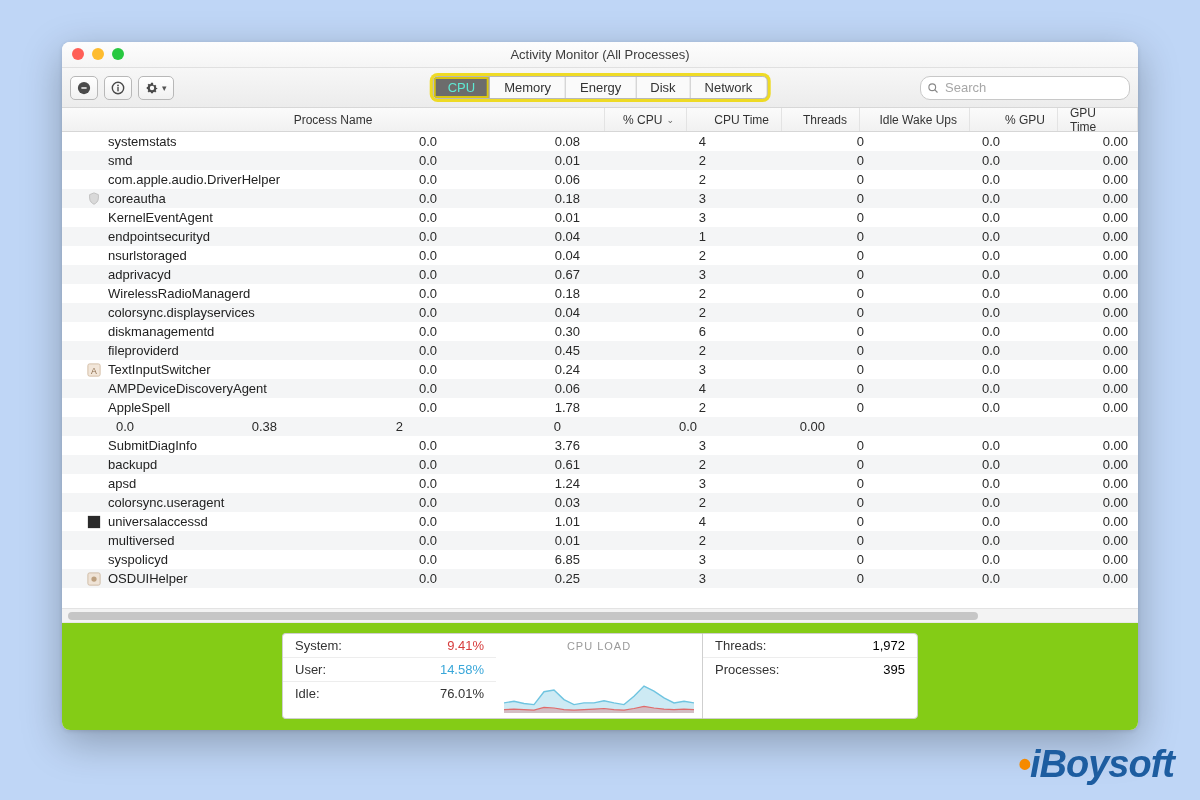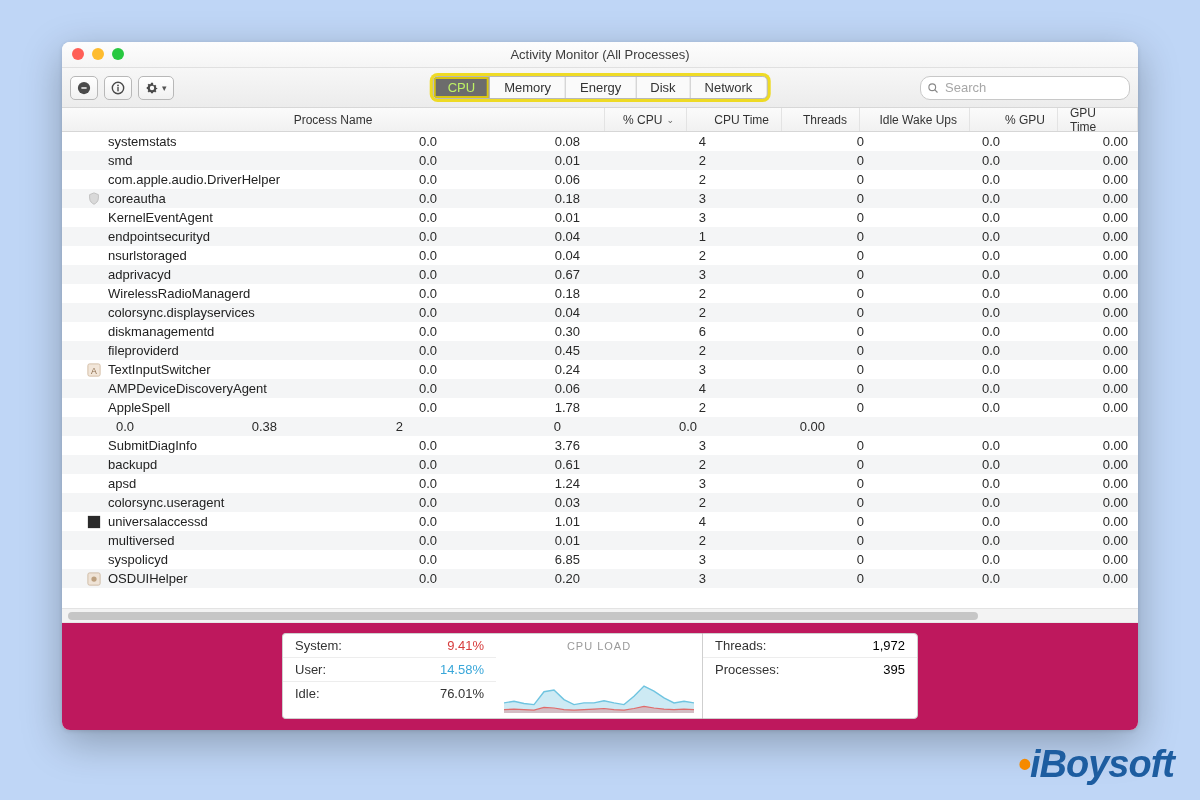--- a/index.html
+++ b/index.html
@@ -68,21 +68,21 @@
     box-shadow: 0 0 0 3px rgba(237,214,0,0.85);
     background:#fafafa;
   }
   .tabstrip .tab {
     padding:3px 14px; font-size:13px; color:#333;
     border-right:1px solid #c8c8c8;
     cursor:pointer;
   }
   .tabstrip .tab:last-child{border-right:none;}
   .tabstrip .tab.active {
-    background:#6c6c6c; color:#bef264;
+    background:#6c6c6c; color:#5eead4;
     box-shadow: inset 0 0 0 2px rgba(237,214,0,0.85);
   }
   .searchwrap{
     margin-left:auto;
     display:flex;align-items:center;
     background:#fff;border:1px solid #c8c8c8;border-radius:10px;
     height:24px; width:210px; padding:0 6px; gap:6px;
   }
   .searchwrap svg{width:12px;height:12px;fill:#888;}
   .searchwrap input{border:none;outline:none;font-size:13px;flex:1;color:#333;}
@@ -112,21 +112,21 @@
   .cell.name .picon{width:16px;height:16px;flex:0 0 16px;display:inline-flex;align-items:center;justify-content:center;}
   .cell.name .pname{font-size:13px;color:#222;}
   .cell.cpu{width:82px;} .cell.time{width:95px;} .cell.thr{width:78px;}
   .cell.wake{width:110px;} .cell.gpu{width:88px;} .cell.gput{width:80px;}
   
   .hscroll{height:14px;background:#f3f3f3;border-top:1px solid #e3e3e3;position:relative;}
   .hscroll .thumb{position:absolute;left:6px;right:160px;top:3px;height:8px;background:#c6c6c6;border-radius:4px;}
   
   .footer{
     height:108px;padding:10px 0 12px;display:flex;justify-content:center;gap:0;
-    border-top:1px solid #e7e7e7; background:#be185d;
+    border-top:1px solid #e7e7e7; background:#84cc16;
   }
   .panel{
     border:1px solid #cfcfcf;border-radius:4px;background:#fff;
     height:86px;
   }
   .panel.stats{width:214px;}
   .panel.chart{width:206px;border-left:none;border-right:none;border-radius:0;}
   .panel.right{width:216px;border-radius:0 4px 4px 0;}
   .panel.stats{border-radius:4px 0 0 4px;border-right:none;}
   .statsrow{display:flex;justify-content:space-between;padding:4px 12px;font-size:13px;}
@@ -513,21 +513,21 @@
         <div class="cell name">
           <span class="picon">
             <svg width="14" height="14" viewBox="0 0 16 16">
               <rect x="1" y="1" width="14" height="14" rx="2" fill="#efe3d6" stroke="#cbb7a0"></rect>
               <circle cx="8" cy="8" r="3" fill="#bda07f"></circle>
             </svg>
           </span>
           <span class="pname">OSDUIHelper</span>
         </div>
         <div class="cell cpu">0.0</div>
-        <div class="cell time">0.20</div>
+        <div class="cell time">0.25</div>
         <div class="cell thr">3</div>
         <div class="cell wake">0</div>
         <div class="cell gpu">0.0</div>
         <div class="cell gput">0.00</div>
       </div>
     </div>
 
   <div class="hscroll">
     <div class="thumb"></div>
   </div>

